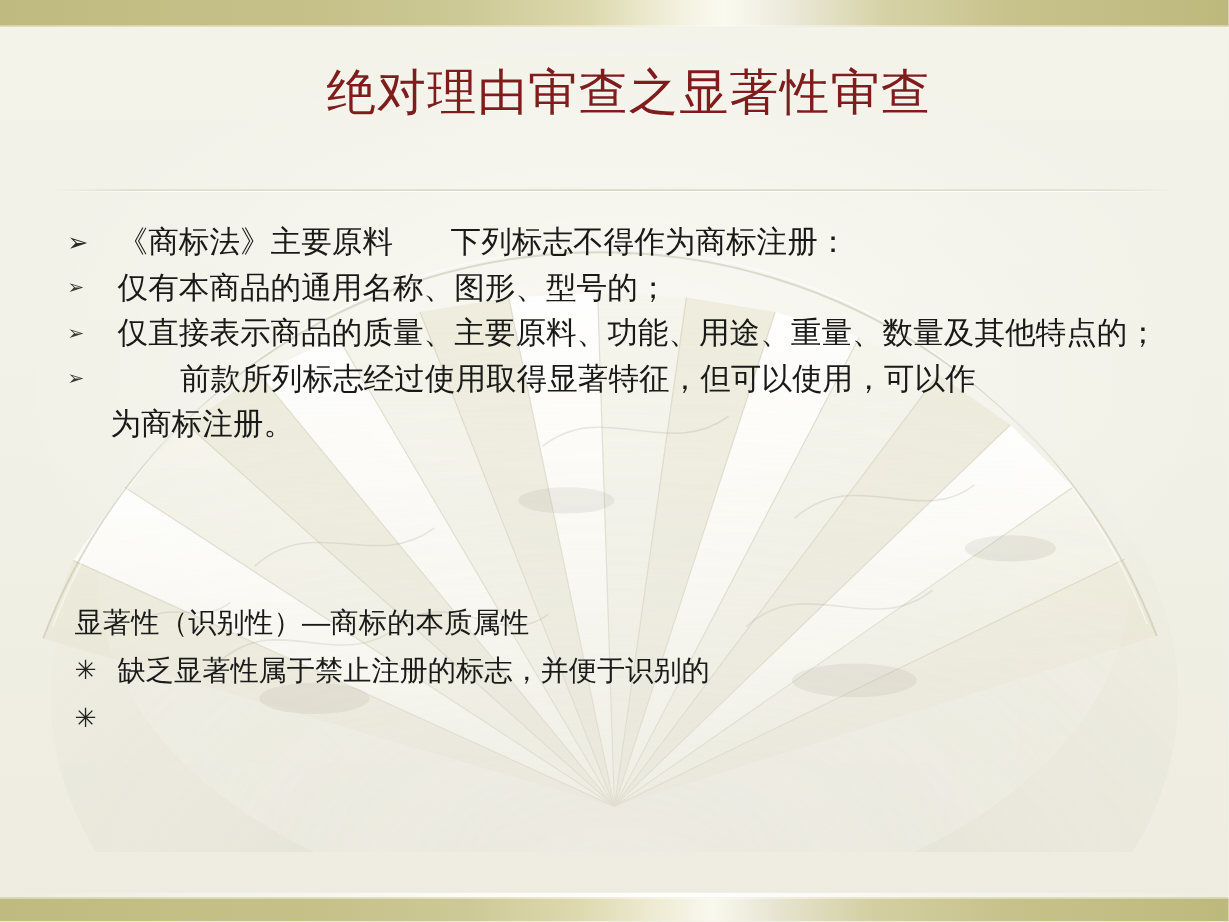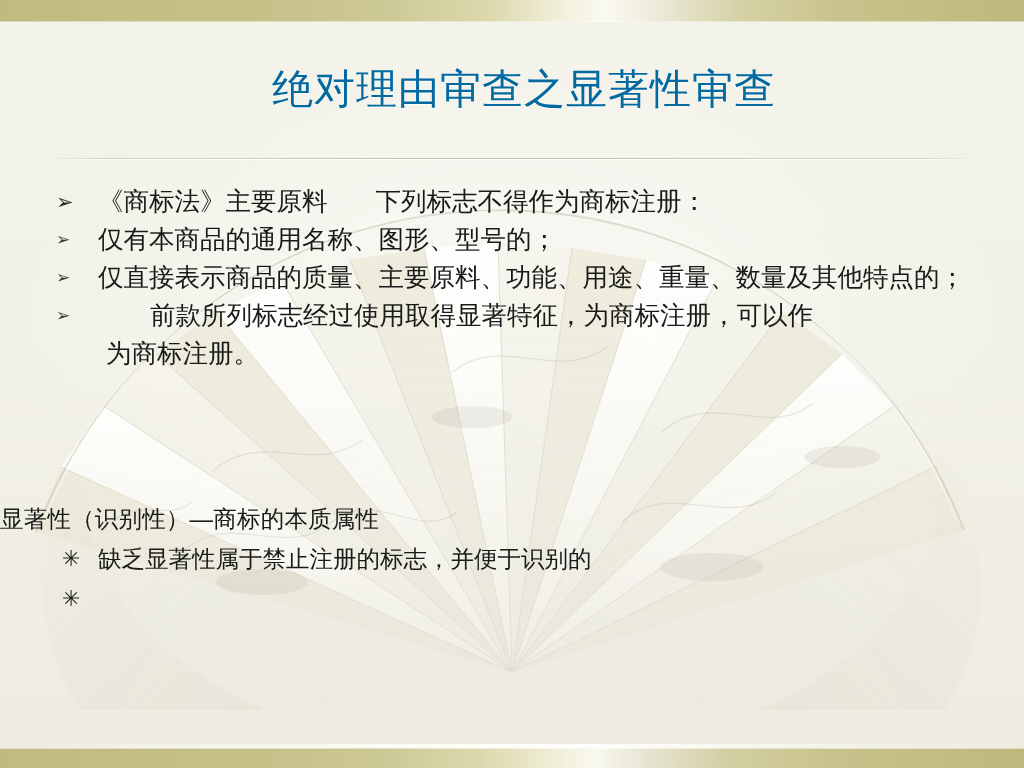--- a/index.html
+++ b/index.html
@@ -89,23 +89,23 @@
     top: 52px;
     width: 1024px;
     z-index: 4;
     text-align: center;
   }
   .slide-title {
     font-family: "Liberation Serif", "DejaVu Serif", serif;
     font-size: 41px;
     line-height: 1.25;
     letter-spacing: 1px;
-    color: #0369a1;
+    color: #7f1d1d;
     font-weight: 400;
-    margin: 12px;
+    margin: 0;
     text-shadow: 0 1px 0 rgba(255,255,255,0.6);
     padding-left: 24px;
   }
 
   
   .title-rule {
     position: absolute;
     left: 44px;
     top: 158px;
     width: 936px;
@@ -154,38 +154,39 @@
   }
   .li.first .bullet { font-size: 21px; color: #2a2a26; }
   .li .txt { display: block; }
 
   .para-indent {
     margin: 0 56px 0 0;
     padding-left: 98px;
     text-indent: 52px;
   }
   .para-cont {
-    margin: 0 56px 0 16px;
+    margin: 0 56px 0 2px;
     padding-left: 90px;
   }
 
   .wide-gap { display: inline-block; width: 48px; }
 
   
   .block-sans {
     position: absolute;
     left: 0;
     top: 316px;
     width: 1024px;
     font-family: "Liberation Sans", "DejaVu Sans", sans-serif;
     color: #1a1a18;
     font-size: 23.5px;
     line-height: 40px;
   }
   .sans-head {
+    padding-left: 62px;
     margin: 0;
     letter-spacing: 0.2px;
   }
   .sli {
     position: relative;
     padding-left: 98px;
     margin: 0;
   }
   .sli .abullet {
     position: absolute;
@@ -322,21 +323,21 @@
 
       <div class="li">
         <span class="bullet">➢</span>
         <span class="txt">仅直接表示商品的质量、主要原料、功能、用途、重量、数量及其他特点的；</span>
       </div>
 
       <div class="li">
         <span class="bullet">➢</span>
       </div>
 
-      <div class="para-indent">前款所列标志经过使用取得显著特征，为商标注册，可以作</div>
+      <div class="para-indent">前款所列标志经过使用取得显著特征，但可以使用，可以作</div>
       <div class="para-cont">为商标注册。</div>
     </div>
 
     <div class="block-sans">
       <div class="sans-head">显著性（识别性）—商标的本质属性</div>
 
       <div class="sli">
         <span class="abullet">✳</span>
         <span class="txt">缺乏显著性属于禁止注册的标志，并便于识别的</span>
       </div>

